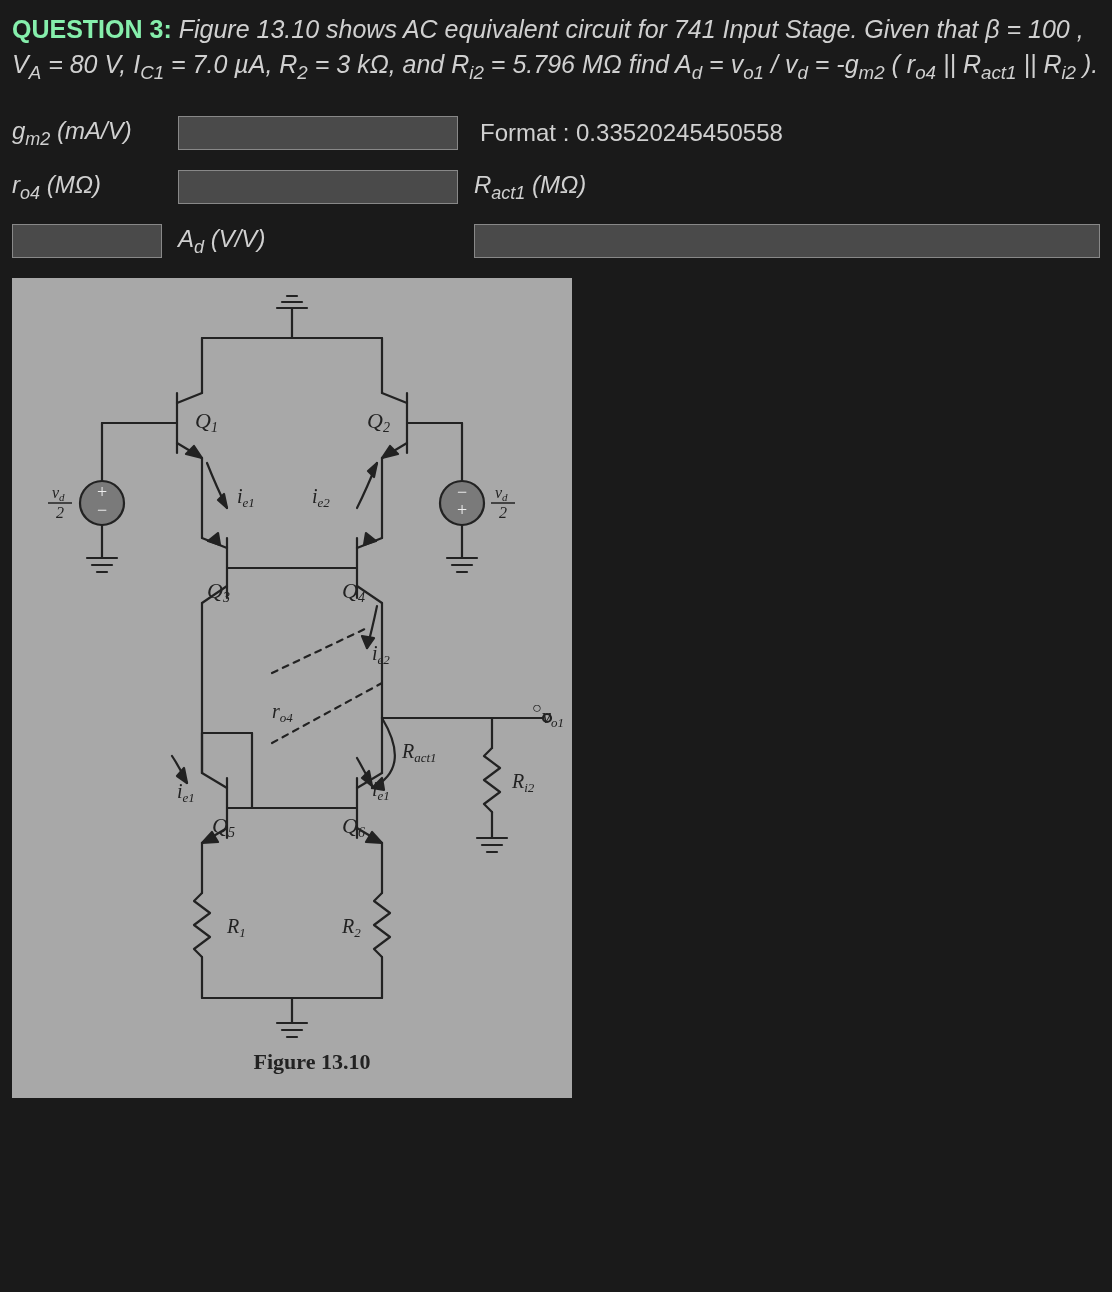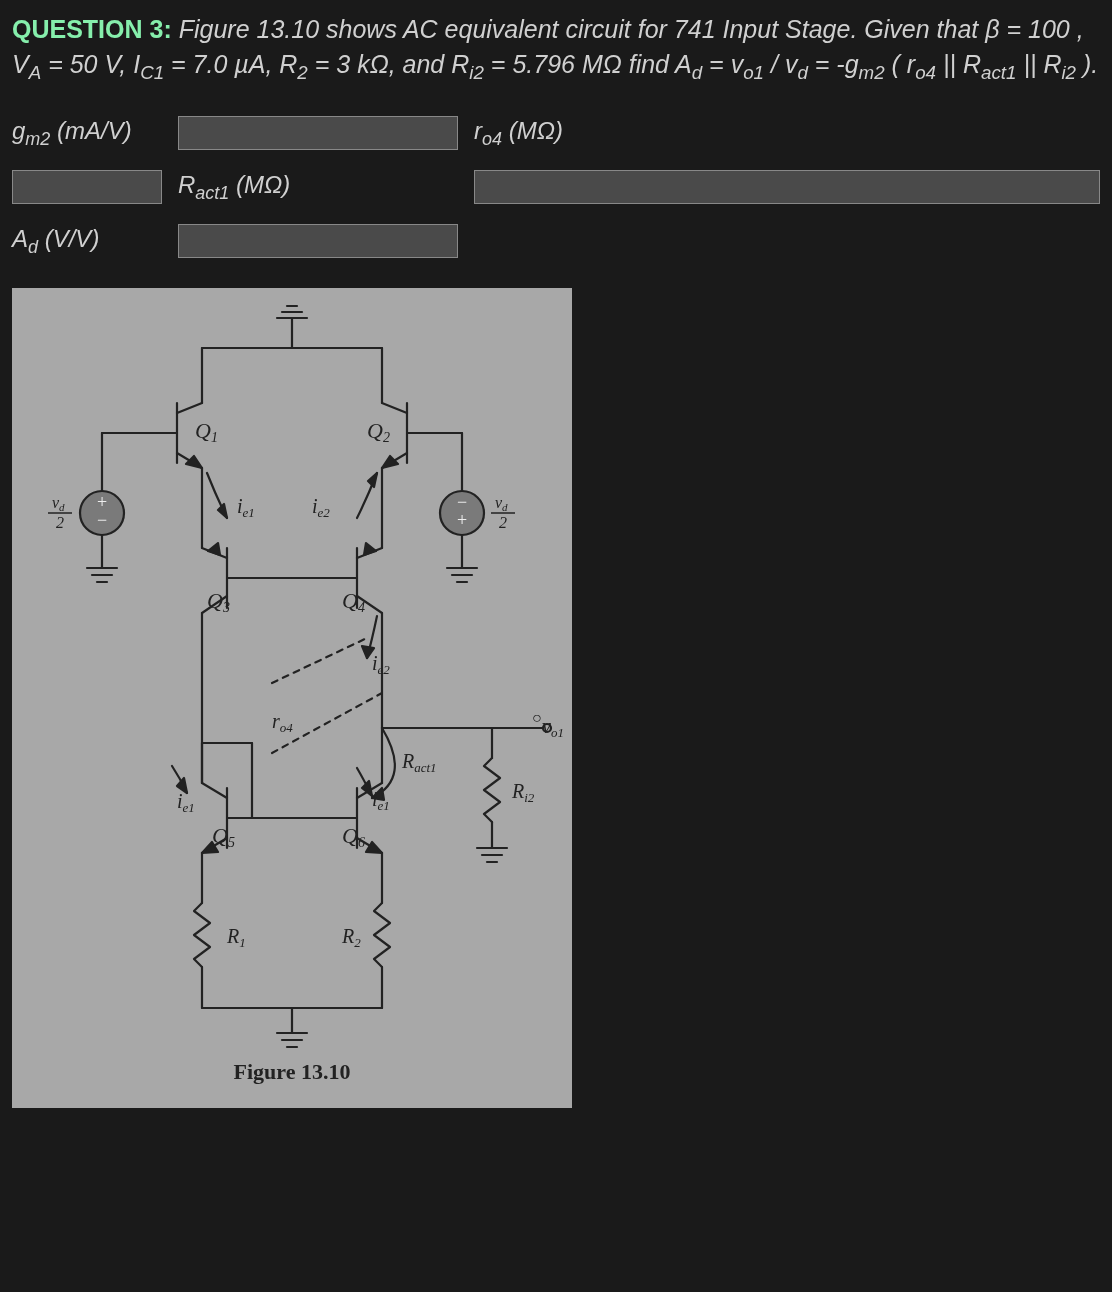--- a/index.html
+++ b/index.html
@@ -26,21 +26,21 @@
     font-size: 25px;
     margin-bottom: 28px;
   }
   .sub { font-size: 0.75em; vertical-align: sub; font-style: italic; }
   .answers {
     display: grid;
     grid-template-columns: 150px 280px 1fr;
     row-gap: 10px;
     column-gap: 6px;
     align-items: center;
-    margin-bottom: 28px;
+    margin-bottom: 18px;
     gap: 16px;
   }
   .label {
     font-style: italic;
     color: #d0d0d0;
   }
   .ansinput {
     box-sizing: border-box;
     width: 100%;
     height: 34px;
@@ -69,34 +69,35 @@
   .figcap {
     position: absolute;
     bottom: 20px;
     left: 0;
     width: 100%;
     text-align: center;
     font-family: "Times New Roman", serif;
     font-weight: bold;
     font-size: 22px;
     color: #222;
+    padding-left: 20px;
   }
   .isym { font-style: italic; }
 </style>
 </head>
 <body>
 
 <div class="page">
   <div class="qtext">
     <span class="qhead">QUESTION 3:</span>
     <span>Figure 13.10 shows AC equivalent circuit for 741 Input Stage. Given that</span>
     <span class="isym">β</span>
     <span>= 100 ,</span>
     <span class="isym">V</span><span class="sub">A</span>
-    <span>= 50 V,</span>
+    <span>= 80 V,</span>
     <span class="isym">I</span><span class="sub">C1</span>
     <span>= 7.0 µA,</span>
     <span class="isym">R</span><span class="sub">2</span>
     <span>= 3 kΩ, and</span>
     <span class="isym">R</span><span class="sub">i2</span>
     <span>= 5.796 MΩ find</span>
     <span class="isym">A</span><span class="sub">d</span>
     <span>=</span>
     <span class="isym">v</span><span class="sub">o1</span>
     <span>/</span>
@@ -112,20 +113,21 @@
     <span>).</span>
   </div>
 
   <div class="answers">
 
     <div class="label">
       <span class="isym">g</span><span class="sub">m2</span>
       <span>(mA/V)</span>
     </div>
     <input class="ansinput" type="text" style="">
+    <div class="fmt">Format : 0.33520245450558</div>
 
     <div class="label">
       <span class="isym">r</span><span class="sub">o4</span>
       <span>(MΩ)</span>
     </div>
     <input class="ansinput" type="text" style="">
 
     <div class="label">
       <span class="isym">R</span><span class="sub">act1</span>
       <span>(MΩ)</span>

